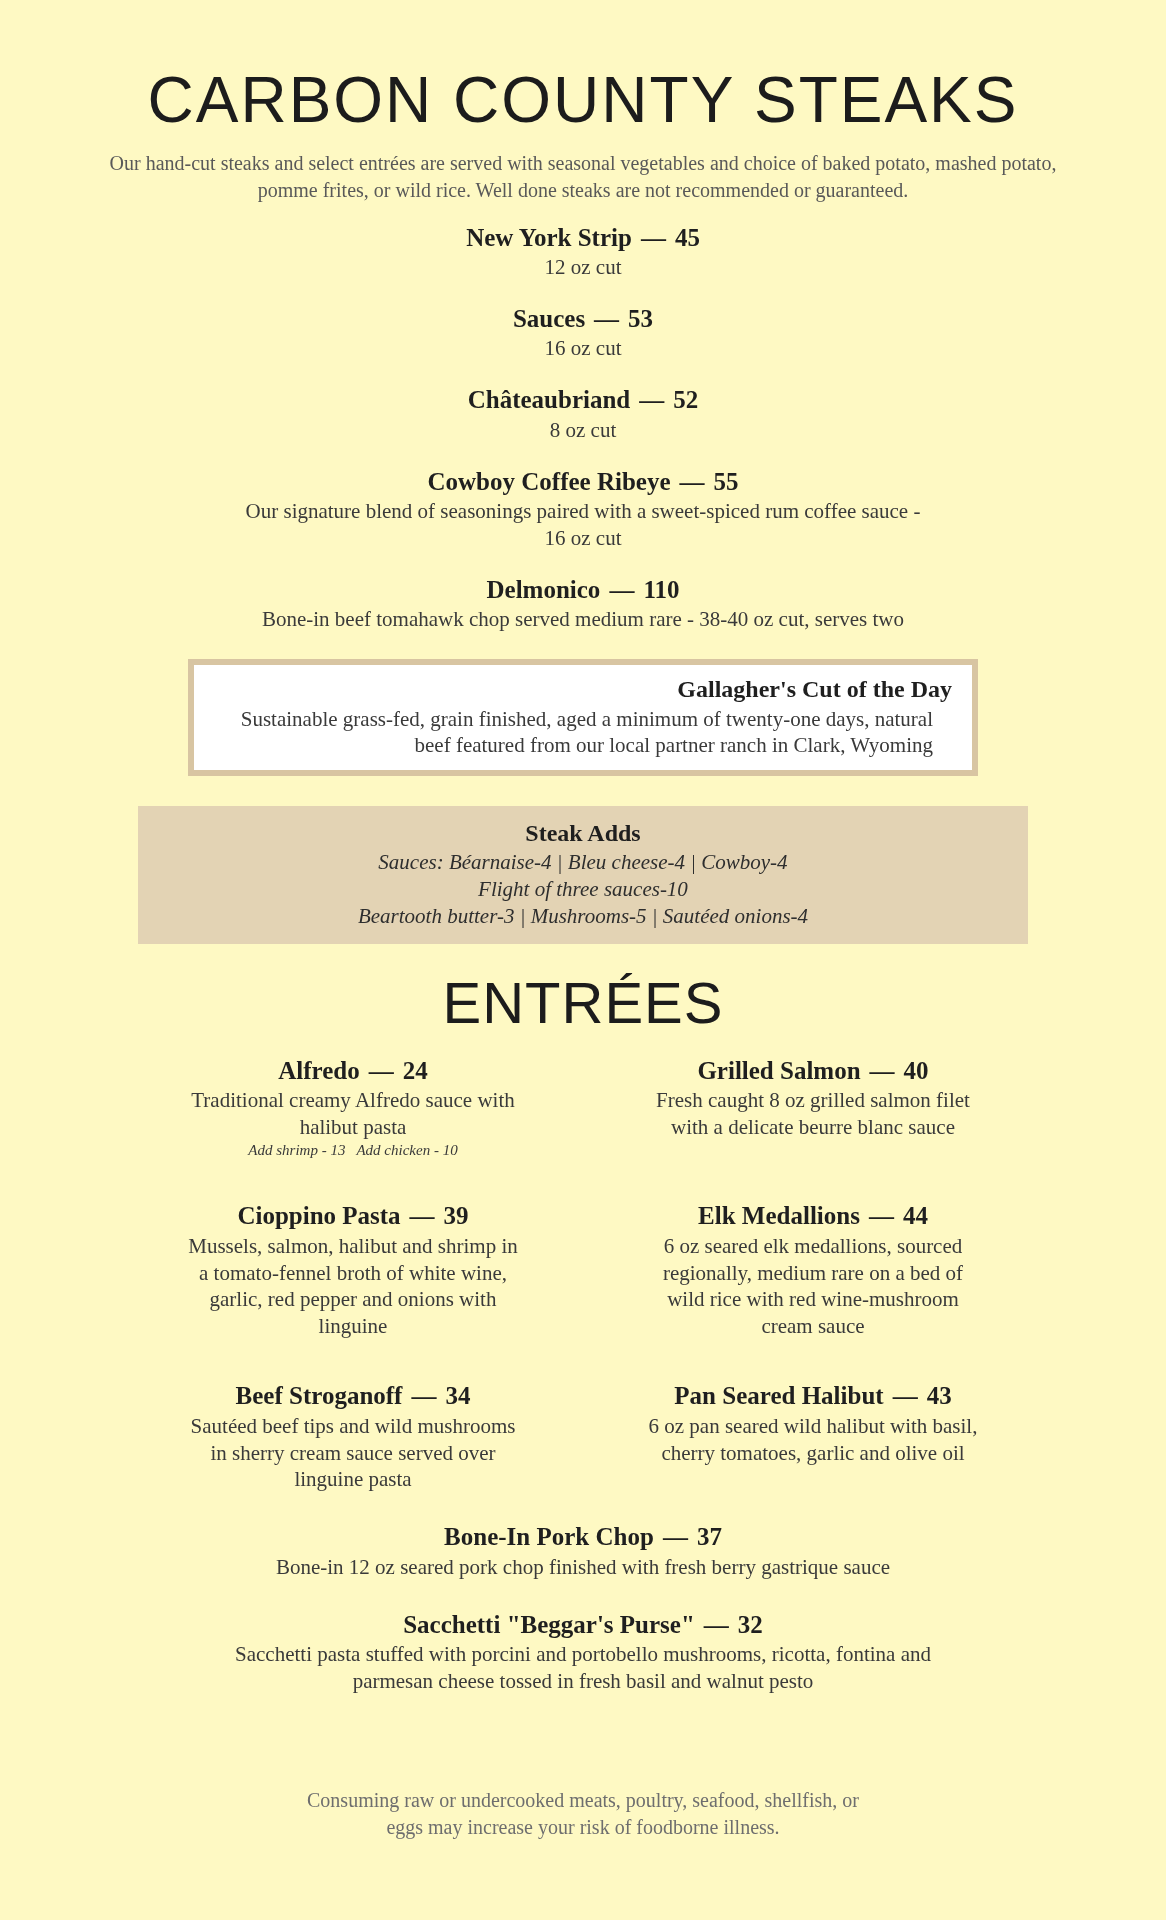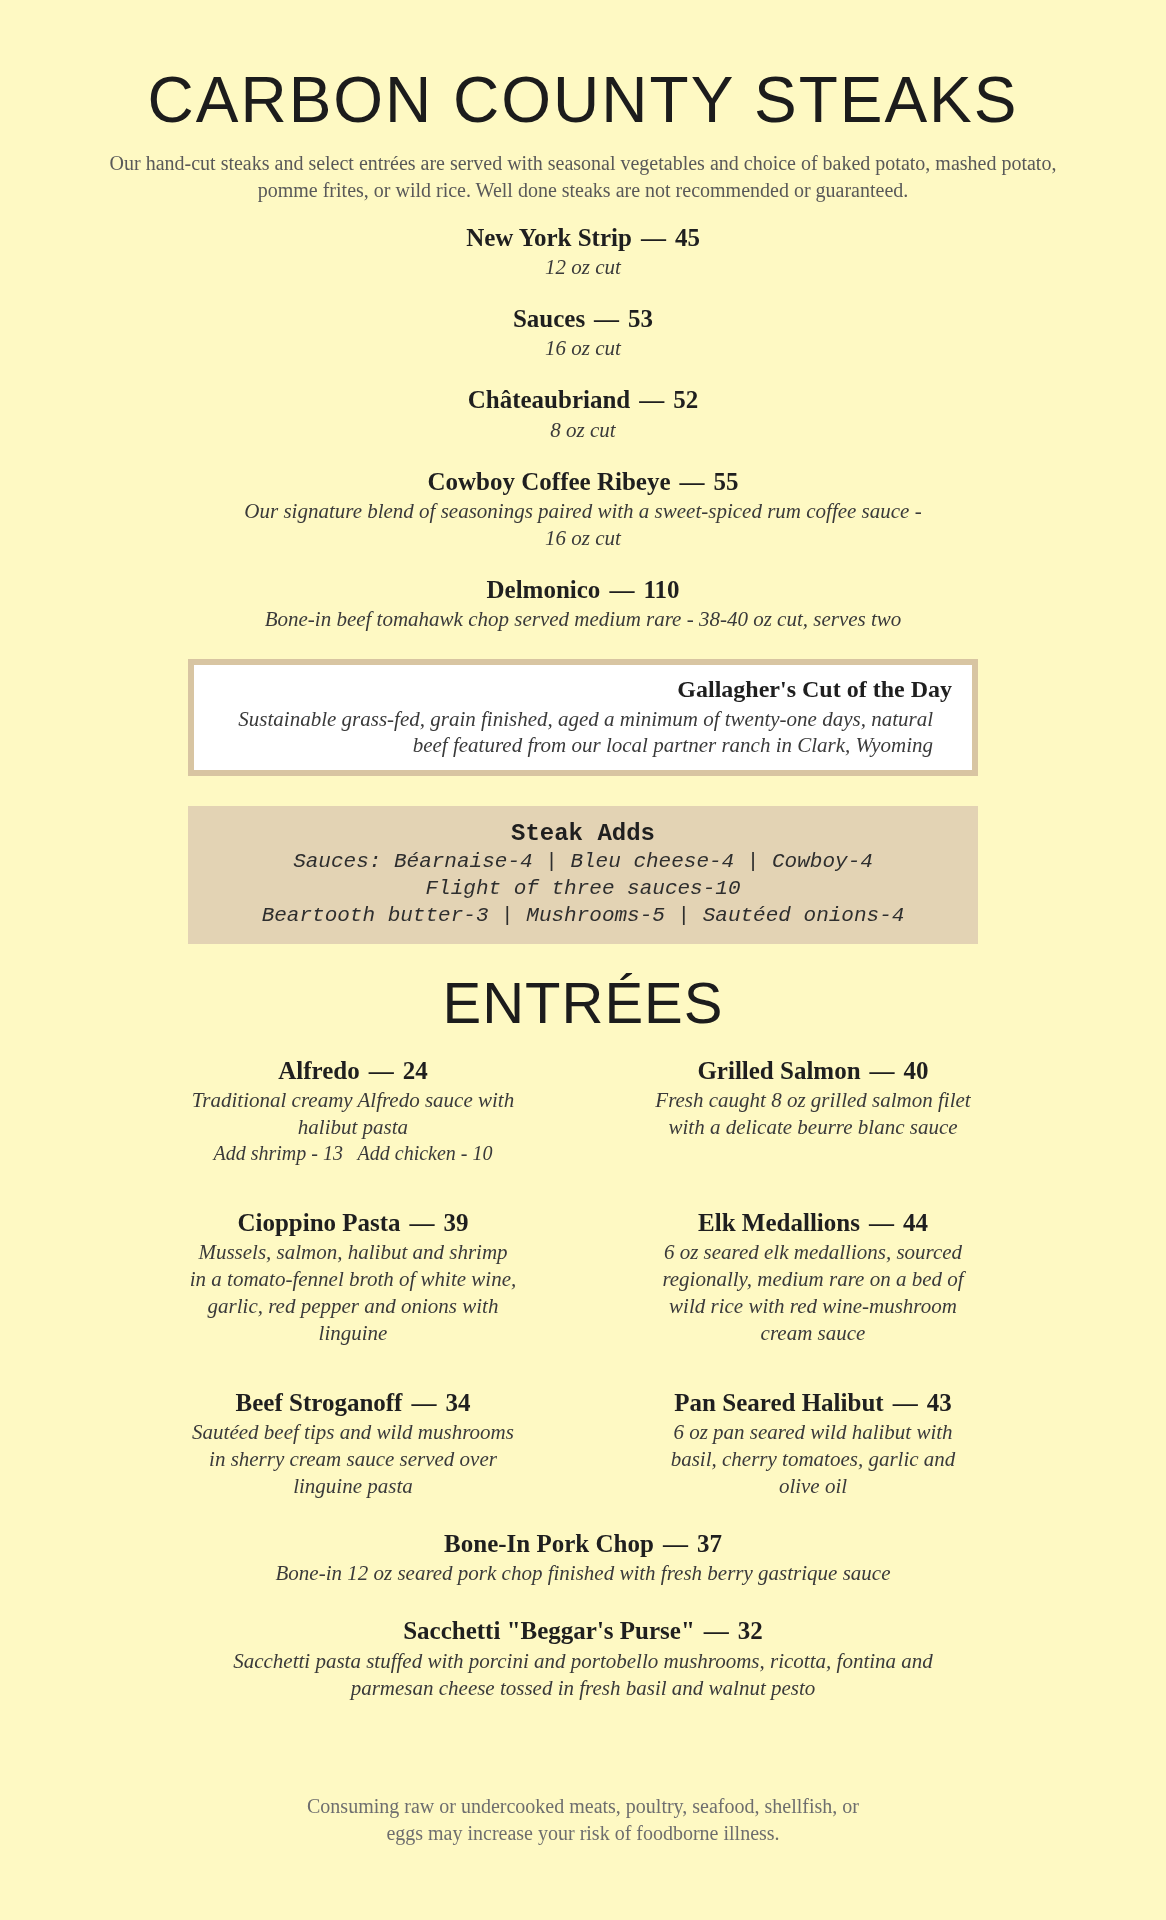--- a/index.html
+++ b/index.html
@@ -36,21 +36,20 @@
     color: #595959;
   }
   .item-name {
     font-weight: bold;
     font-size: 25px;
     line-height: 1.3;
     color: #1f1f1f;
   }
   .sep { margin: 0 9px; }
   .item-desc {
-    font-style: italic;
     font-size: 21px;
     line-height: 1.28;
     color: #3a3a3a;
     margin: 0 auto;
   }
   .steak-item { margin-bottom: 22px; }
   .steak-item .item-desc { max-width: 780px; }
   .steak-item.narrow-desc .item-desc { max-width: 680px; }
 
   .boxed {
@@ -64,26 +63,25 @@
   }
   .boxed .box-title {
     font-weight: bold;
     font-size: 24px;
     line-height: 1.3;
     color: #1f1f1f;
   }
   .boxed .item-desc { max-width: 700px; }
 
   .adds-box {
-    width: 790px;
+    width: 890px;
     margin: 30px auto 0 auto;
     box-sizing: border-box;
     background: #e3d3b4;
     padding: 12px 20px 14px 20px;
-    font-family: Liberation Mono, monospace;
   }
   .adds-box .box-title {
     font-weight: bold;
     font-size: 24px;
     line-height: 1.3;
     color: #1f1f1f;
   }
   .adds-line {
     font-style: italic;
     font-size: 21px;
@@ -107,21 +105,21 @@
     grid-template-columns: 1fr 1fr;
     grid-row-gap: 28px;
     width: 880px;
     margin: 0 auto;
     align-items: start;
     gap: 40px;
   }
   .entree-cell .item-desc { max-width: 330px; font-size: 21px; }
   .entree-extra {
     font-style: italic;
-    font-size: 20px;
+    font-size: 15px;
     line-height: 1.28;
     color: #3a3a3a;
     white-space: pre-wrap;
   }
   .entree-full { margin-top: 28px; }
   .entree-full .item-desc { max-width: 760px; }
   .entree-full.narrow-desc .item-desc { max-width: 700px; }
 
   .disclaimer {
     margin: 92px auto 0 auto;

